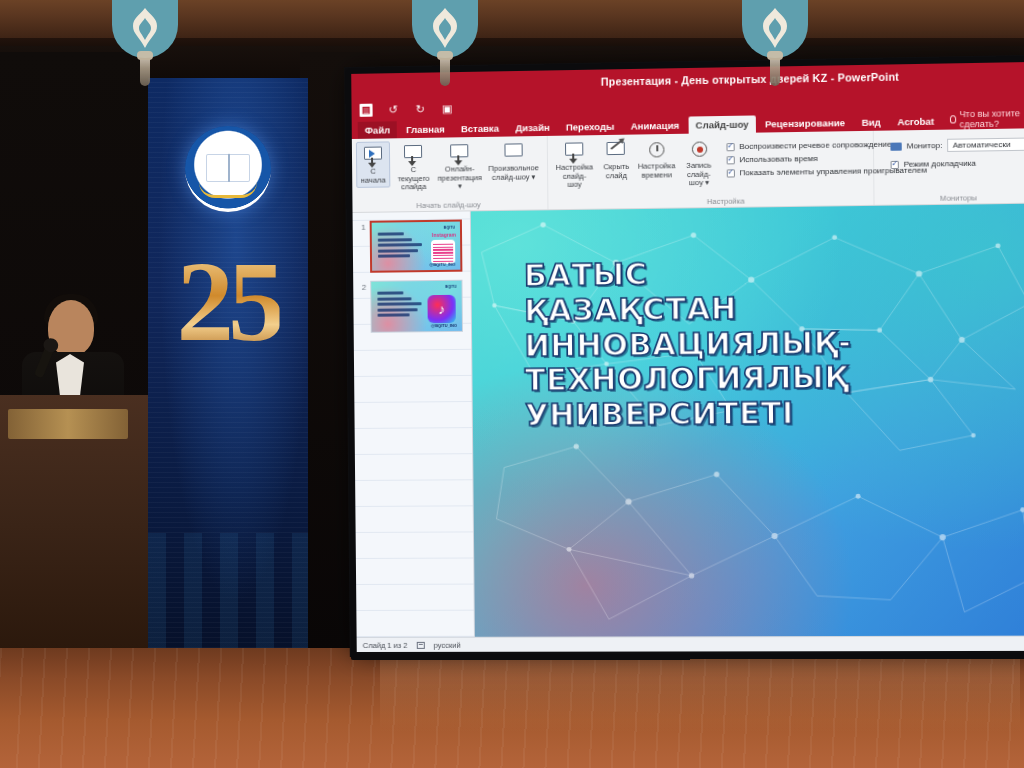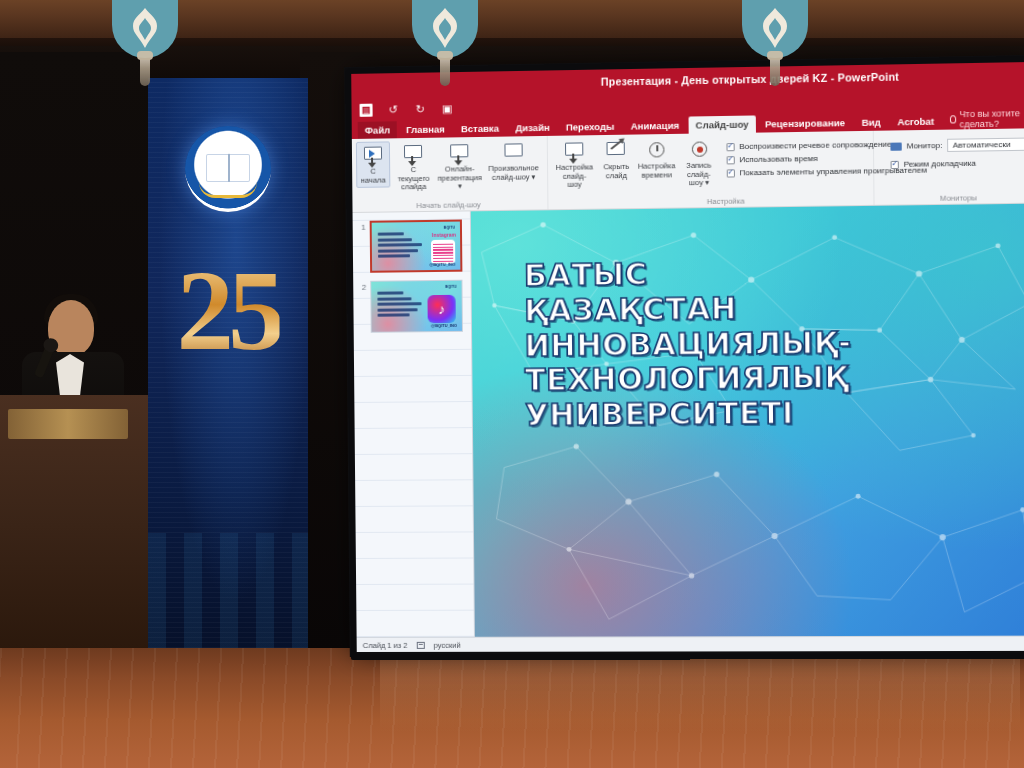--- a/index.html
+++ b/index.html
@@ -45,21 +45,21 @@
   .led-emblem{ position:absolute; left:50%; top:48px; transform:translateX(-50%);
      width:86px; height:86px; border-radius:50%;
      background:radial-gradient(circle at 50% 45%, #ffffff 0 52%, #1656a8 54% 68%, #ffffff 69% 78%, #1d63b6 80% 100%);
      box-shadow:0 0 18px rgba(90,160,255,.45);}
   .led-emblem .book{position:absolute;left:50%;top:50%;transform:translate(-50%,-54%);
      width:44px;height:28px;background:#fff;border-radius:2px;
      box-shadow:inset 0 0 0 1px #c7d4e6;}
   .led-emblem .book:before{content:"";position:absolute;left:50%;top:0;width:2px;height:100%;background:#9fb3cc;}
   .led-emblem .wheat{position:absolute;left:50%;bottom:14px;transform:translateX(-50%);
      width:58px;height:16px;border-bottom:3px solid #e8b93a;border-radius:0 0 30px 30px;}
-  .led-25{ position:absolute; left:50%; top:175px; transform:translateX(-50%);
+  .led-25{ position:absolute; left:50%; top:166px; transform:translateX(-50%);
      font-size:115px; font-weight:bold; letter-spacing:-6px; line-height:1;
      background:linear-gradient(180deg,#f6d79a,#d08a2c 45%,#f3cf8c 70%,#a9661c);
      -webkit-background-clip:text; background-clip:text; color:transparent;
      font-family:"Liberation Serif", serif;}
   .led-orn-bottom{position:absolute;left:0;bottom:0;width:100%;height:120px;
      background:repeating-linear-gradient(90deg, rgba(46,110,160,.30) 0 18px, transparent 18px 36px);
      opacity:.55;}
 
   
   .podium{ position:absolute; left:0px; top:395px; width:148px; height:290px;

